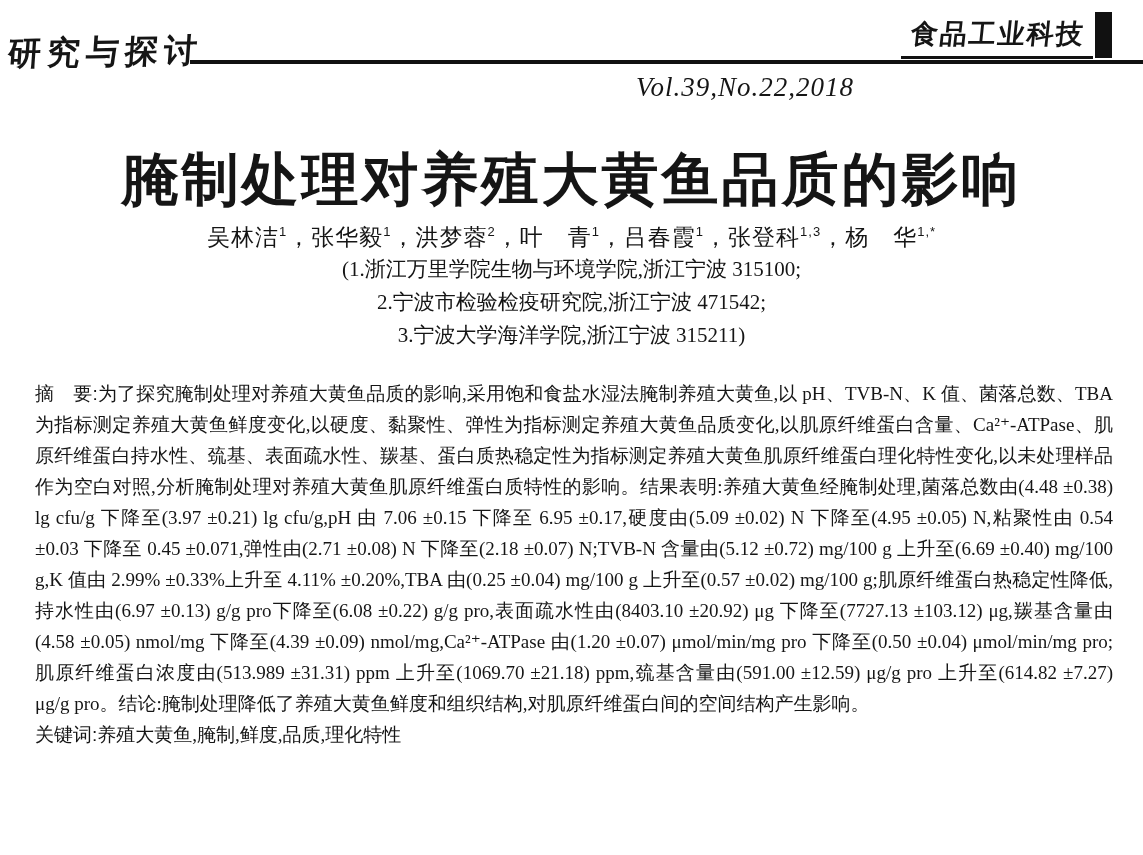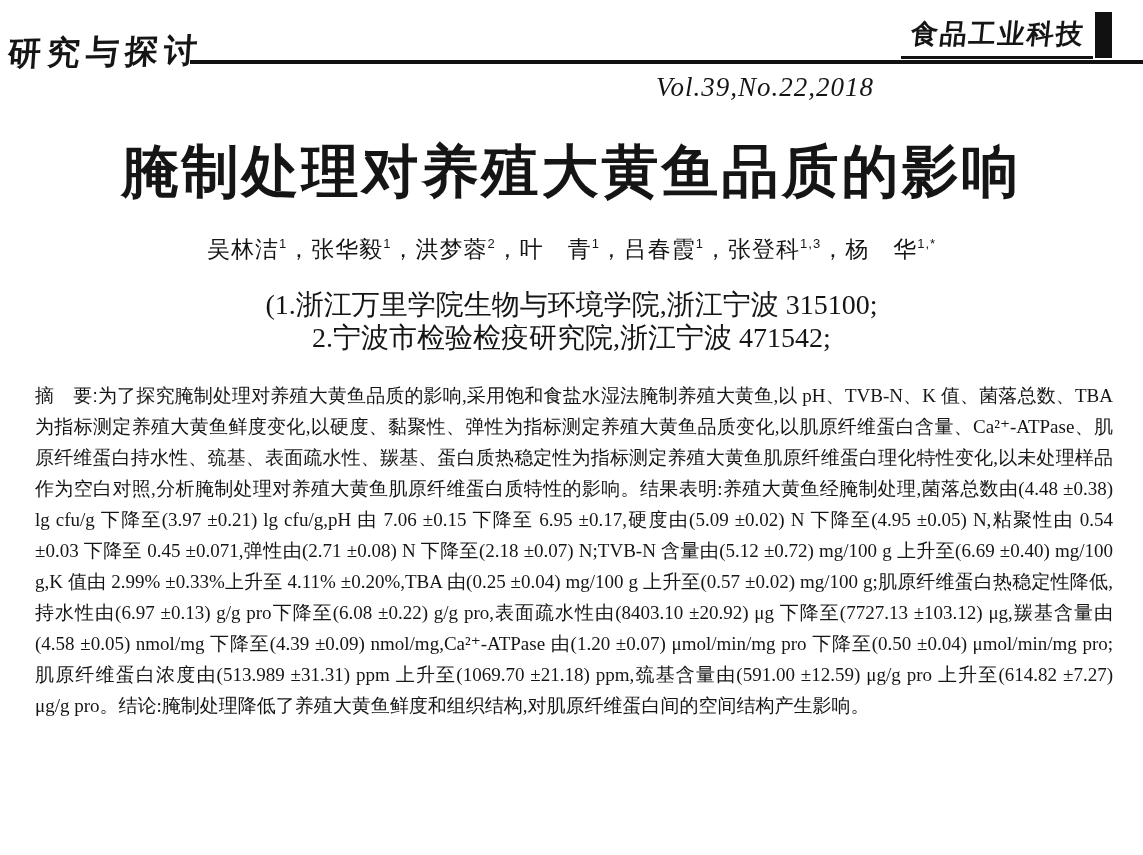--- a/index.html
+++ b/index.html
@@ -32,45 +32,45 @@
     display:inline-block;
     font-size:27px;font-weight:bold;
     font-family:"DejaVu Serif",serif;
     letter-spacing:2px;
     transform:skewX(-6deg);
   }
   .black-tab{
     position:absolute;right:31px;top:12px;width:17px;height:46px;background:#111;
   }
   .vol-line{
-    position:absolute;left:656px;top:72px;
+    position:absolute;left:636px;top:72px;
     font-style:italic;font-size:27px;
     font-family:"Liberation Serif","DejaVu Serif",serif;
     letter-spacing:1px;
   }
   
   .title{
-    margin:24px 0 0 0;
+    margin:32px 0 0 0;
     text-align:center;
     font-size:57px;line-height:72px;
     font-weight:bold;
     letter-spacing:3px;
   }
   .authors{
-    margin-top:26px;
+    margin-top:6px;
     text-align:center;
     font-size:23px;
     font-family:"Liberation Sans","DejaVu Sans",sans-serif;
     letter-spacing:1px;
   }
   .authors sup{font-size:13px;line-height:0;}
   .affiliations{
-    margin-top:23px;
+    margin-top:0;
     text-align:center;
-    font-size:28px;line-height:33px;
+    font-size:21px;line-height:33px;
     font-family:"Liberation Serif","DejaVu Serif",serif;
   }
   
   .abstract{
     margin:26px 30px 0 35px;
     font-size:19px;line-height:31px;
     text-align:justify;
   }
   .block-label{
     font-weight:normal;
@@ -99,18 +99,20 @@
 
   <h1 class="title">腌制处理对养殖大黄鱼品质的影响</h1>
 
   <div class="authors">
     <span><span>吴林洁</span><sup>1</sup><span>，</span></span><span><span>张华毅</span><sup>1</sup><span>，</span></span><span><span>洪梦蓉</span><sup>2</sup><span>，</span></span><span><span>叶　青</span><sup>1</sup><span>，</span></span><span><span>吕春霞</span><sup>1</sup><span>，</span></span><span><span>张登科</span><sup>1,3</sup><span>，</span></span><span><span>杨　华</span><sup>1,*</sup><span></span></span>
   </div>
 
   <div class="affiliations">
     <div>(1.浙江万里学院生物与环境学院,浙江宁波 315100;</div>
     <div>2.宁波市检验检疫研究院,浙江宁波 471542;</div>
+    <div>3.宁波大学海洋学院,浙江宁波 315211)</div>
   </div>
 
   <p class="abstract"><span class="block-label">摘　要:</span><span>为了探究腌制处理对养殖大黄鱼品质的影响,采用饱和食盐水湿法腌制养殖大黄鱼,以 pH、TVB-N、K 值、菌落总数、TBA 为指标测定养殖大黄鱼鲜度变化,以硬度、黏聚性、弹性为指标测定养殖大黄鱼品质变化,以肌原纤维蛋白含量、Ca²⁺-ATPase、肌原纤维蛋白持水性、巯基、表面疏水性、羰基、蛋白质热稳定性为指标测定养殖大黄鱼肌原纤维蛋白理化特性变化,以未处理样品作为空白对照,分析腌制处理对养殖大黄鱼肌原纤维蛋白质特性的影响。结果表明:养殖大黄鱼经腌制处理,菌落总数由(4.48 ±0.38) lg cfu/g 下降至(3.97 ±0.21) lg cfu/g,pH 由 7.06 ±0.15 下降至 6.95 ±0.17,硬度由(5.09 ±0.02) N 下降至(4.95 ±0.05) N,粘聚性由 0.54 ±0.03 下降至 0.45 ±0.071,弹性由(2.71 ±0.08) N 下降至(2.18 ±0.07) N;TVB-N 含量由(5.12 ±0.72) mg/100 g 上升至(6.69 ±0.40) mg/100 g,K 值由 2.99% ±0.33%上升至 4.11% ±0.20%,TBA 由(0.25 ±0.04) mg/100 g 上升至(0.57 ±0.02) mg/100 g;肌原纤维蛋白热稳定性降低,持水性由(6.97 ±0.13) g/g pro下降至(6.08 ±0.22) g/g pro,表面疏水性由(8403.10 ±20.92) μg 下降至(7727.13 ±103.12) μg,羰基含量由(4.58 ±0.05) nmol/mg 下降至(4.39 ±0.09) nmol/mg,Ca²⁺-ATPase 由(1.20 ±0.07) μmol/min/mg pro 下降至(0.50 ±0.04) μmol/min/mg pro;肌原纤维蛋白浓度由(513.989 ±31.31) ppm 上升至(1069.70 ±21.18) ppm,巯基含量由(591.00 ±12.59) μg/g pro 上升至(614.82 ±7.27) μg/g pro。结论:腌制处理降低了养殖大黄鱼鲜度和组织结构,对肌原纤维蛋白间的空间结构产生影响。</span></p>
 
+  <p class="keywords"><span class="block-label">关键词:</span><span>养殖大黄鱼,腌制,鲜度,品质,理化特性</span></p>
 
 </div>
 
 </body></html>

